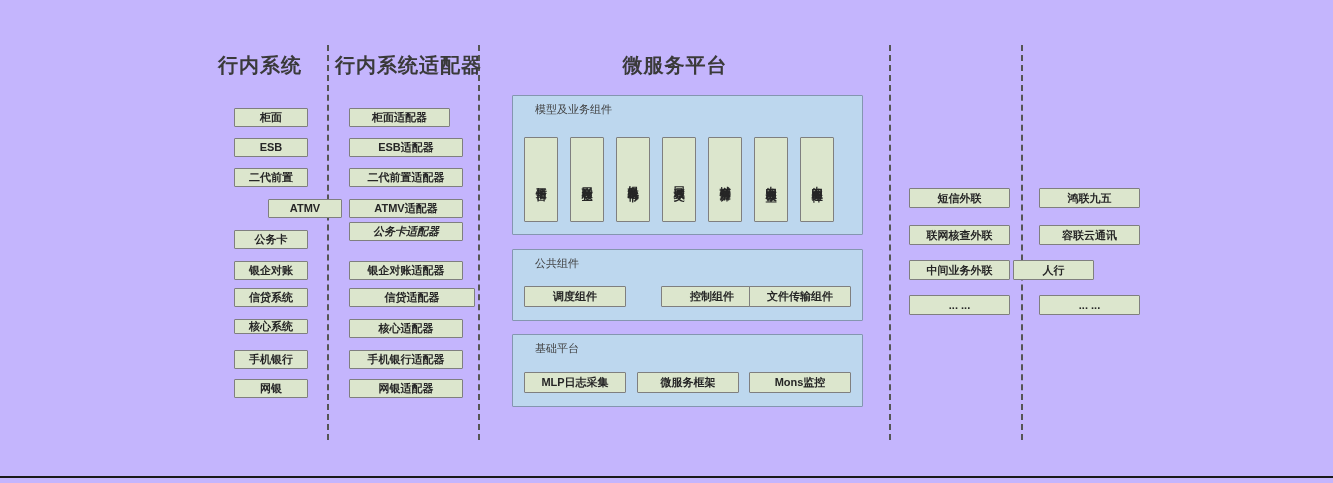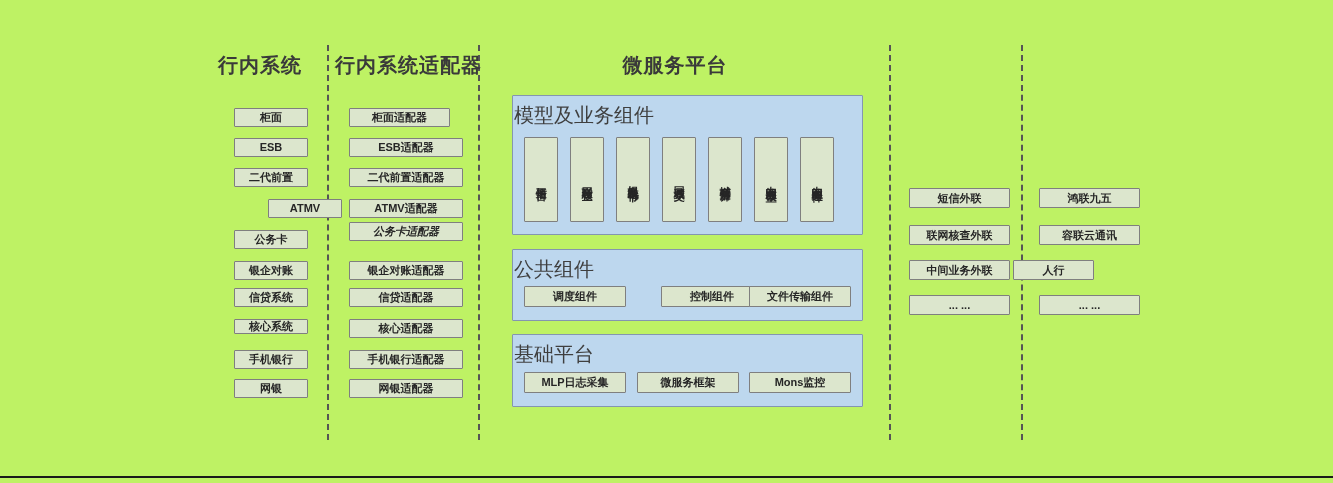--- a/index.html
+++ b/index.html
@@ -11,21 +11,21 @@
   body {
     font-family: "Liberation Sans", "DejaVu Sans", sans-serif;
     color: #333333;
     -webkit-font-smoothing: antialiased;
   }
 
   #canvas {
     position: relative;
     width: 1333px;
     height: 483px;
-    background: #bef264;
+    background: #c4b5fd;
     overflow: hidden;
   }
 
   
   .divider {
     position: absolute;
     top: 45px;
     width: 0;
     height: 395px;
     border-left: 2px dashed #555555;
@@ -80,23 +80,23 @@
   
   .panel {
     position: absolute;
     box-sizing: border-box;
     background: #bdd7ee;
     border: 1px solid #8496b0;
     border-radius: 1px;
   }
   .panel-title {
     position: absolute;
-    left: 1px;
+    left: 22px;
     top: 6px;
-    font-size: 20px;
+    font-size: 11px;
     color: #3f3f3f;
     white-space: nowrap;
   }
 </style>
 </head>
 <body>
 
 <div id="canvas">
 
   <div class="divider" style="left:327px;"></div>
@@ -118,21 +118,21 @@
   <div class="node" style="left:234px; top:319px; width:74px; height:15px;">核心系统</div>
   <div class="node" style="left:234px; top:350px; width:74px; height:19px;">手机银行</div>
   <div class="node" style="left:234px; top:379px; width:74px; height:19px;">网银</div>
 
   <div class="node" style="left:349px; top:108px; width:101px; height:19px;">柜面适配器</div>
   <div class="node" style="left:349px; top:138px; width:114px; height:19px;">ESB适配器</div>
   <div class="node" style="left:349px; top:168px; width:114px; height:19px;">二代前置适配器</div>
   <div class="node" style="left:349px; top:199px; width:114px; height:19px;">ATMV适配器</div>
   <div class="node" style="left:349px; top:222px; width:114px; height:19px;font-style:italic;">公务卡适配器</div>
   <div class="node" style="left:349px; top:261px; width:114px; height:19px;">银企对账适配器</div>
-  <div class="node" style="left:349px; top:288px; width:114px; height:19px;">信贷适配器</div>
+  <div class="node" style="left:349px; top:288px; width:126px; height:19px;">信贷适配器</div>
   <div class="node" style="left:349px; top:319px; width:114px; height:19px;">核心适配器</div>
   <div class="node" style="left:349px; top:350px; width:114px; height:19px;">手机银行适配器</div>
   <div class="node" style="left:349px; top:379px; width:114px; height:19px;">网银适配器</div>
 
   <div class="panel" style="left:512px; top:95px; width:351px; height:140px;">
     <div class="panel-title">模型及业务组件</div>
   </div>
   <div class="node v-node" style="left:524px; top:137px; width:34px; height:85px;">短信平台</div>
   <div class="node v-node" style="left:570px; top:137px; width:34px; height:85px;">联网核查</div>
   <div class="node v-node" style="left:616px; top:137px; width:34px; height:85px;">银联及银行卡</div>

